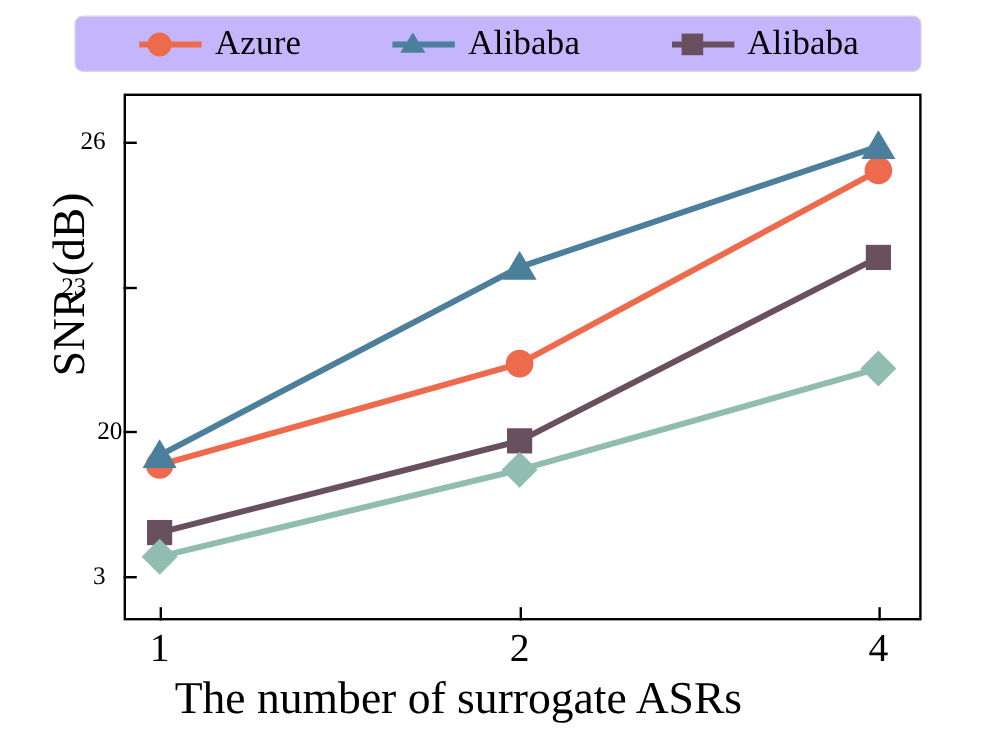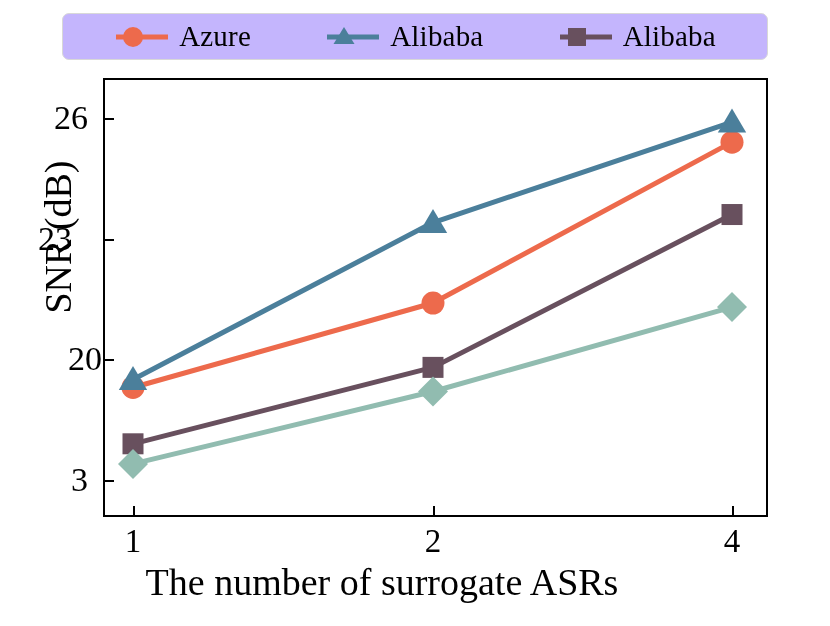--- a/index.html
+++ b/index.html
@@ -69,21 +69,21 @@
   }
   #data-svg {
     position: absolute;
     left: 0; top: 0;
     width: 830px;
     height: 626px;
     pointer-events: none;
   }
   .ytick-label {
     position: absolute;
-    font-size: 34px;
+    font-size: 21px;
     line-height: 1;
     text-align: right;
     width: 60px;
     transform: translateY(-50%);
   }
   .xtick-label {
     position: absolute;
     font-size: 33px;
     line-height: 1;
     text-align: center;

